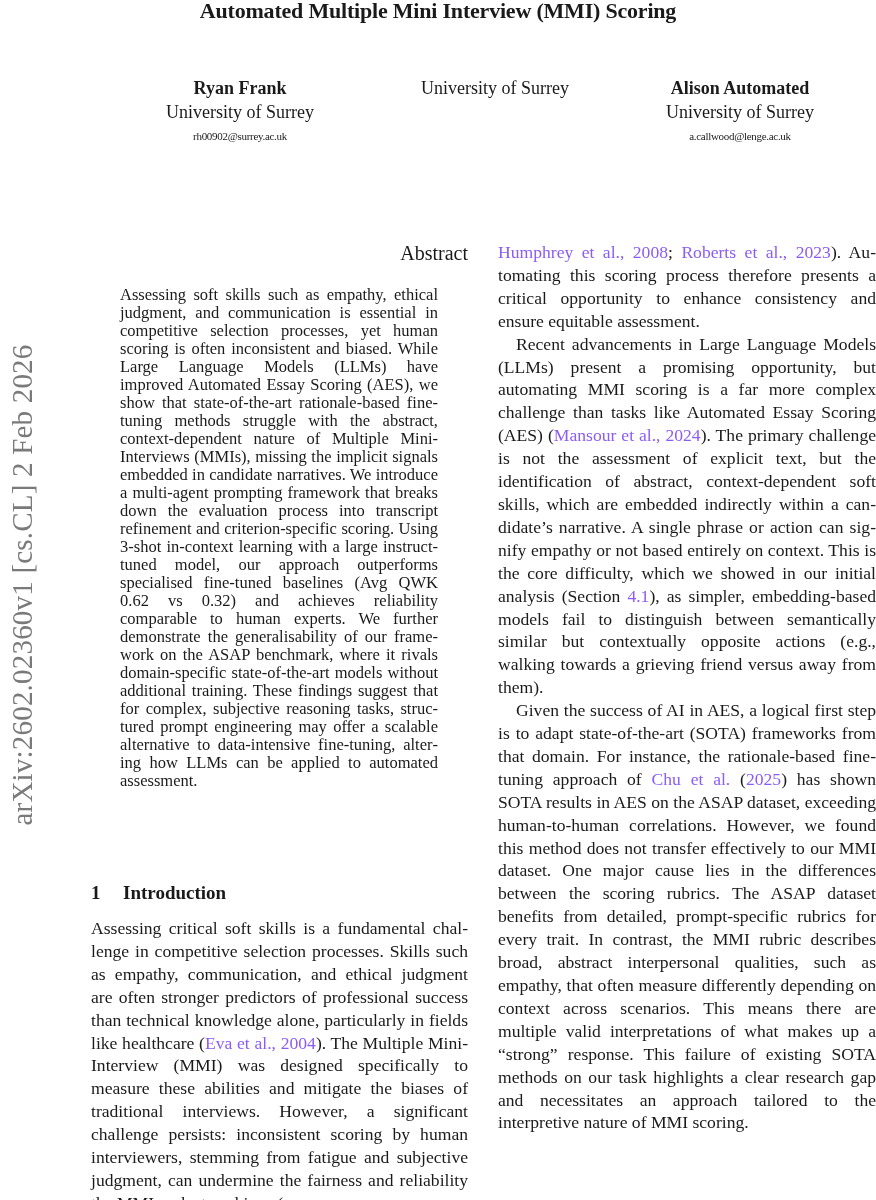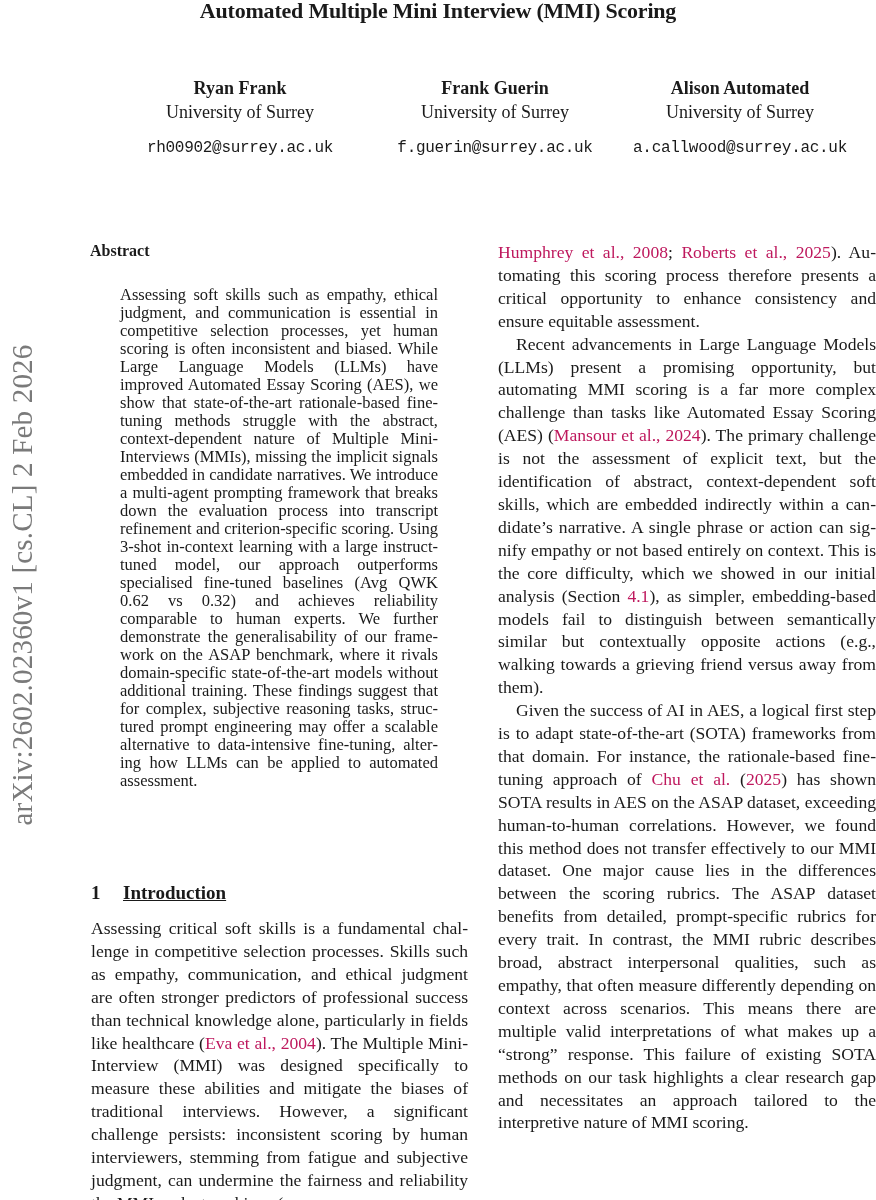--- a/index.html
+++ b/index.html
@@ -11,95 +11,93 @@
   .title {
     position: absolute; top: -2px; left: 0; width: 876px;
     text-align: center; font-weight: bold; font-size: 22px;
     letter-spacing: -0.2px;
   }
   .author {
     position: absolute; top: 76px; width: 260px; text-align: center;
     font-size: 18px; line-height: 24px;
   }
   .author .name { font-weight: bold; }
-  .author .email { font-family: Liberation Mono, monospace; font-size: 16px; letter-spacing: -0.3px; margin-top: 12px; }
+  .author .email { font-family: Liberation Serif, serif; font-size: 11px; letter-spacing: -0.3px; }
   #author-0 { left: 110px; }
   #author-1 { left: 365px; }
   #author-2 { left: 610px; }
 
   .arxiv-stamp {
     position: absolute; left: 2px; top: 290px; width: 40px; height: 590px;
     color: #7a7a7a; font-size: 29px;
   }
   .arxiv-stamp span {
     position: absolute; left: 50%; top: 50%;
     transform: translate(-50%, -50%) rotate(-90deg);
     white-space: nowrap; letter-spacing: 0.2px;
   }
 
   .abstract-heading {
     position: absolute; top: 242px; left: 90px; width: 378px;
-    text-align: left; font-weight: bold; font-size: 16px;
+    text-align: right; font-weight: normal; font-size: 20px;
   }
   .abstract-body {
     position: absolute; top: 286px; left: 120px; width: 318px;
     font-size: 16.5px; line-height: 18px; text-align: justify;
     hyphens: manual;
   }
   .section-heading {
-    position: absolute; top: 882px; left: 91px; font-weight: bold; font-size: 19px; text-decoration: underline;
+    position: absolute; top: 882px; left: 91px; font-weight: bold; font-size: 19px;
   }
   .section-heading .num { display: inline-block; width: 32px; }
   .col-left {
     position: absolute; top: 917px; left: 91px; width: 377px;
     font-size: 17.6px; line-height: 22.9px; text-align: justify;
   }
   .col-right {
     position: absolute; top: 241px; left: 498px; width: 378px;
     font-size: 17.6px; line-height: 22.9px; text-align: justify;
   }
   p { margin: 0; }
   .indent { text-indent: 18px; }
-  .cite { color: #be185d; }
+  .cite { color: #8b5cf6; }
 </style>
 </head>
 <body>
 
 <div class="title">Automated Multiple Mini Interview (MMI) Scoring</div>
 
 <div class="author" id="author-0">
   <div class="name">Ryan Frank</div>
   <div>University of Surrey</div>
   <div class="email">rh00902@surrey.ac.uk</div>
 </div>
 <div class="author" id="author-1">
-  <div class="name">Frank Guerin</div>
   <div>University of Surrey</div>
-  <div class="email">f.guerin@surrey.ac.uk</div>
 </div>
 <div class="author" id="author-2">
   <div class="name">Alison Automated</div>
   <div>University of Surrey</div>
-  <div class="email">a.callwood@surrey.ac.uk</div>
+  <div class="email">a.callwood@lenge.ac.uk</div>
 </div>
 
 <div class="arxiv-stamp">
   <span>arXiv:2602.02360v1  [cs.CL]  2 Feb 2026</span>
 </div>
 
 <div class="abstract-heading">Abstract</div>
 <div class="abstract-body">
   <p>Assessing soft skills such as empathy, ethi­cal judgment, and communication is essen­tial in competitive selection processes, yet hu­man scoring is often inconsistent and biased. While Large Language Models (LLMs) have improved Automated Essay Scoring (AES), we show that state-of-the-art rationale-based fine-tuning methods struggle with the abstract, context-dependent nature of Multiple Mini-Interviews (MMIs), missing the implicit signals embedded in candidate narratives. We intro­duce a multi-agent prompting framework that breaks down the evaluation process into tran­script refinement and criterion-specific scor­ing. Using 3-shot in-context learning with a large instruct-tuned model, our approach out­performs specialised fine-tuned baselines (Avg QWK 0.62 vs 0.32) and achieves reliability comparable to human experts. We further demonstrate the generalisability of our frame­work on the ASAP benchmark, where it rivals domain-specific state-of-the-art models without additional training. These findings suggest that for complex, subjective reasoning tasks, struc­tured prompt engineering may offer a scalable alternative to data-intensive fine-tuning, alter­ing how LLMs can be applied to automated assessment.</p>
 </div>
 
 <div class="section-heading">
   <span class="num">1</span><span>Introduction</span>
 </div>
 
 <div class="col-left">
   <p><span>Assessing critical soft skills is a fundamental chal­lenge in competitive selection processes. Skills such as empathy, communication, and ethical judg­ment are often stronger predictors of professional success than technical knowledge alone, particu­larly in fields like healthcare (</span><span class="cite">Eva et al., 2004</span><span>). The Multiple Mini-Interview (MMI) was designed specifically to measure these abilities and mitigate the biases of traditional interviews. However, a significant challenge persists: inconsistent scor­ing by human interviewers, stemming from fa­tigue and subjective judgment, can undermine the fairness and reliability the MMI seeks to achieve (</span></p>
 </div>
 
 <div class="col-right">
-  <p><span class="cite">Humphrey et al., 2008</span><span>; </span><span class="cite">Roberts et al., 2025</span><span>). Au­tomating this scoring process therefore presents a critical opportunity to enhance consistency and ensure equitable assessment.</span></p>
+  <p><span class="cite">Humphrey et al., 2008</span><span>; </span><span class="cite">Roberts et al., 2023</span><span>). Au­tomating this scoring process therefore presents a critical opportunity to enhance consistency and ensure equitable assessment.</span></p>
   <p class="indent"><span>Recent advancements in Large Language Mod­els (LLMs) present a promising opportunity, but automating MMI scoring is a far more complex challenge than tasks like Automated Essay Scoring (AES) (</span><span class="cite">Mansour et al., 2024</span><span>). The primary chal­lenge is not the assessment of explicit text, but the identification of abstract, context-dependent soft skills, which are embedded indirectly within a can­didate’s narrative. A single phrase or action can sig­nify empathy or not based entirely on context. This is the core difficulty, which we showed in our ini­tial analysis (Section </span><span class="cite">4.1</span><span>), as simpler, embedding-based models fail to distinguish between semanti­cally similar but contextually opposite actions (e.g., walking towards a grieving friend versus away from them).</span></p>
   <p class="indent"><span>Given the success of AI in AES, a logical first step is to adapt state-of-the-art (SOTA) frameworks from that domain. For instance, the rationale-based fine-tuning approach of </span><span class="cite">Chu et al.</span><span> (</span><span class="cite">2025</span><span>) has shown SOTA results in AES on the ASAP dataset, exceeding human-to-human correlations. However, we found this method does not transfer effectively to our MMI dataset. One major cause lies in the differences between the scoring rubrics. The ASAP dataset benefits from detailed, prompt-specific rubrics for every trait. In contrast, the MMI rubric describes broad, abstract interpersonal qual­ities, such as empathy, that often measure differ­ently depending on context across scenarios. This means there are multiple valid interpretations of what makes up a “strong” response. This failure of existing SOTA methods on our task highlights a clear research gap and necessitates an approach tailored to the interpretive nature of MMI scoring.</span></p>
 </div>
 
 </body></html>

